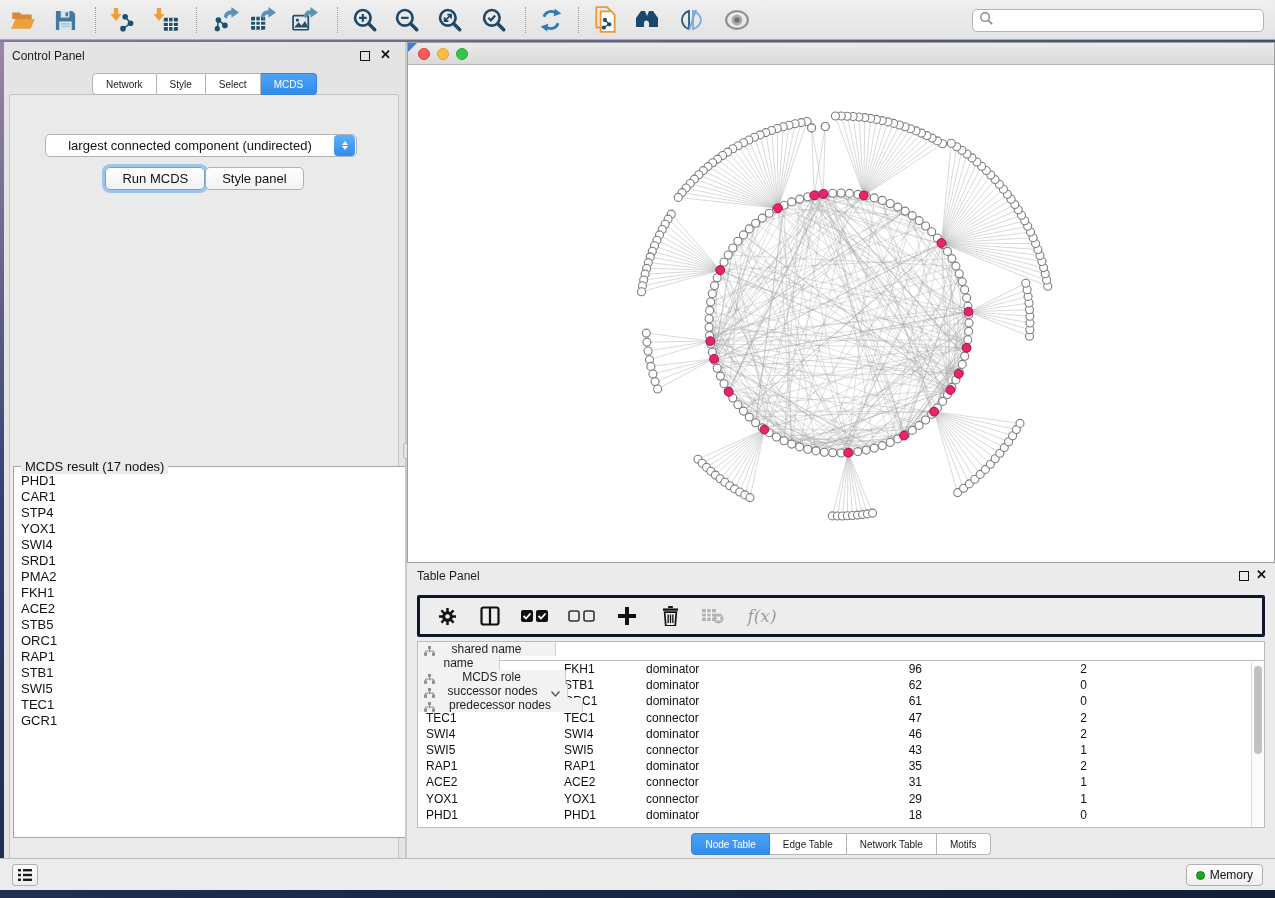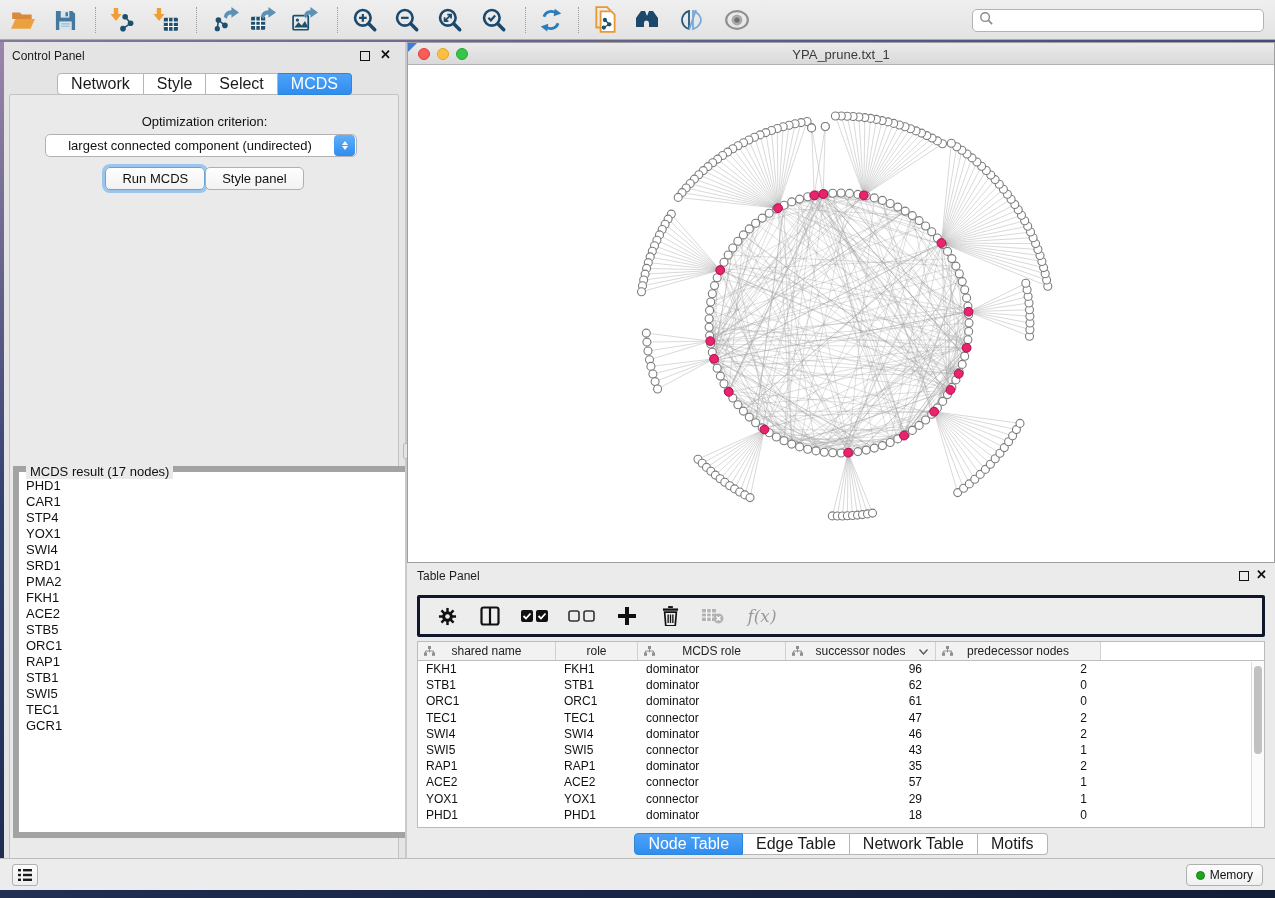--- a/index.html
+++ b/index.html
@@ -21,35 +21,35 @@
   #control-panel { left:4px; top:42px; width:401px; height:816px; background:#e4e4e4; }
   #cp-header { position:absolute; left:0; top:0; width:100%; height:26px; }
   #cp-title { position:absolute; left:8px; top:7px; font-size:12px; color:#1c1c1c; }
   .panel-float { width:10px; height:10px; border:1.6px solid #111; display:inline-block; }
   .panel-close { font-size:13px; font-weight:bold; color:#111; line-height:10px; }
   #cp-float { position:absolute; left:356px; top:9px; }
   #cp-close { position:absolute; left:376px; top:8px; }
   #cp-content { position:absolute; left:5px; top:52px; width:390px; height:790px; background:#eaeaea; border:1px solid #c3c3c3; border-radius:2px; }
   .tabbar { position:absolute; display:flex; justify-content:center; left:0; right:0; }
   #cp-tabs { top:31px; z-index:3; }
-  .tab { height:22px; font-size:16px; color:#1a1a1a; background:#fff; border:1px solid #b5b5b5; border-left:none; padding:0 13px; display:flex; align-items:center; cursor:default; }
+  .tab { height:22px; font-size:10px; color:#1a1a1a; background:#fff; border:1px solid #b5b5b5; border-left:none; padding:0 13px; display:flex; align-items:center; cursor:default; }
   .tab:first-child { border-left:1px solid #b5b5b5; border-radius:4px 0 0 4px; }
   .tab:last-child { border-radius:0 4px 4px 0; }
   .tab.sel { background:linear-gradient(#4da2f7,#2f8def); color:#fff; border-color:#2f86d8; }
   #opt-label { position:absolute; left:0; right:0; top:72px; text-align:center; font-size:13px; color:#111; }
   #criterion { position:absolute; left:41px; top:92px; width:312px; height:23px; background:#fff; border:1px solid #b2b2b2; border-radius:5px; display:flex; align-items:center; }
   #criterion .val { flex:1; text-align:center; font-size:13px; color:#111; }
   #criterion .cap { width:21px; height:21px; margin-right:1px; border-radius:4px; background:linear-gradient(#5fb0f9,#2e8cf0); display:flex; flex-direction:column; align-items:center; justify-content:center; gap:1px; }
   .chev { width:0; height:0; border-left:3.5px solid transparent; border-right:3.5px solid transparent; }
   .chev.up { border-bottom:4px solid #fff; }
   .chev.dn { border-top:4px solid #fff; }
   #cp-buttons { position:absolute; left:0; right:0; top:125px; display:flex; justify-content:center; }
   .mac-btn { height:23px; background:linear-gradient(#fefefe,#f2f2f2); border:1px solid #b0b0b0; border-radius:5px; font-size:13px; color:#111; padding:0 16px; font-family:"Liberation Sans",sans-serif; }
   .mac-btn.focus { box-shadow:0 0 0 3px #9cc5ee; border-color:#6ba3d6; }
-  #mcds-group { position:absolute; left:9px; top:424px; width:416px; height:372px; border:6px solid #a3a3a3; background:#fff; }
+  #mcds-group { position:absolute; left:9px; top:424px; width:416px; height:372px; border:1px solid #a3a3a3; background:#fff; }
   #mcds-legend { position:absolute; left:7px; top:-8px; background:#eaeaea; padding:0 4px; font-size:13px; color:#111; }
   #mcds-list { position:absolute; left:1px; top:6px; bottom:1px; right:14px; overflow:hidden; font-size:13px; line-height:16px; color:#111; padding-left:6px; }
   #mcds-scroll { position:absolute; right:1px; top:2px; bottom:2px; width:13px; background:#f1f1f1; border-left:1px solid #dcdcdc; }
 
   
   #split-v { left:405px; top:42px; width:2px; height:816px; background:#c9c9c9; }
   #split-handle { left:403px; top:443px; width:6px; height:16px; background:#e3e3e3; border:1px solid #bbb; border-radius:2px; }
 
   
   #net-window { left:407px; top:42px; width:868px; height:521px; background:#fff; border:1px solid #9f9f9f; }
@@ -60,21 +60,21 @@
   #net-canvas { position:absolute; left:0; top:22px; width:866px; height:497px; background:#fff; }
 
   
   #table-panel { left:407px; top:563px; width:868px; height:295px; background:#ebebeb; }
   #tp-title { position:absolute; left:10px; top:6px; font-size:12px; color:#1c1c1c; }
   #tp-float { position:absolute; left:832px; top:8px; }
   #tp-close { position:absolute; left:849px; top:7px; }
   #tp-toolbar { position:absolute; left:10px; top:32px; width:848px; height:42px; background:#ededed; border:3px solid #0f172a; border-radius:2px; display:flex; align-items:center; gap:17px; padding-left:14px; }
   .tp-ico { display:flex; align-items:center; justify-content:center; width:26px; height:26px; }
   #tp-table { position:absolute; left:10px; top:78px; width:848px; height:187px; background:#fff; border:1px solid #bbb; overflow:hidden; }
-  #tp-head { display:flex; height:19px; border-bottom:1px solid #bdbdbd; }
+  #tp-head { display:flex; height:19px; border-bottom:1px solid #bdbdbd;flex-direction:column; }
   .hcell { background:#f2f2f2; border-right:1px solid #d0d0d0; position:relative; display:flex; align-items:center; justify-content:center; font-size:12px; color:#222; }
   .hcell .sitemap { position:absolute; left:6px; top:4px; }
   .hcell .sort { position:absolute; right:7px; top:7px; }
   .trow { display:flex; height:16.2px; align-items:center; font-size:12px; color:#111; }
   .tcell { overflow:hidden; white-space:nowrap; }
   .tcell.txt { padding-left:8px; text-align:left; }
   .tcell.num { padding-right:14px; text-align:right; }
   #tp-scroll { position:absolute; right:0; top:20px; bottom:0; width:13px; background:#fbfbfb; border-left:1px solid #ddd; }
   #tp-thumb { position:absolute; left:2px; top:4px; width:8px; height:88px; background:#c1c1c1; border-radius:4px; }
   #tp-tabs { top:270px; }
@@ -248,21 +248,20 @@
     <span id="cp-float" class="panel-float"></span>
     <span id="cp-close" class="panel-close">✕</span>
   </div>
   <div id="cp-content"></div>
   <div id="cp-tabs" class="tabbar">
       <div class="tab">Network</div>
       <div class="tab">Style</div>
       <div class="tab">Select</div>
       <div class="tab sel">MCDS</div>
     </div>
-  <div id="opt-label">Optimization criterion:</div>
   <div id="criterion" class="abs">
     <span class="val">largest connected component (undirected)</span>
     <span class="cap">
         <span class="chev up"></span>
         <span class="chev dn"></span>
       </span>
   </div>
   <div id="cp-buttons">
     <button class="mac-btn focus">Run MCDS</button>
     <button class="mac-btn">Style panel</button>
@@ -292,21 +291,20 @@
 </div>
 
 <div id="split-v" class="abs"></div>
 <div id="split-handle" class="abs"></div>
 
 <div id="net-window" class="abs">
   <div id="net-titlebar">
     <span class="light" style="left:10px;background:#fc5b57;border:1px solid #dd3f3a"></span>
     <span class="light" style="left:29px;background:#fdbe41;border:1px solid #e0a32e"></span>
     <span class="light" style="left:48px;background:#35c649;border:1px solid #23a835"></span>
-    <span id="net-title">YPA_prune.txt_1</span>
   </div>
   <div id="net-corner"></div>
   <div id="net-canvas">
     <svg id="net-svg" width="866" height="497">
         <g stroke="#9b9b9b" stroke-width="0.7" stroke-opacity="0.45">
           <line x1="370.0" y1="143.2" x2="560.7" y2="249.6"></line>
           <line x1="370.0" y1="143.2" x2="551.3" y2="208.7"></line>
           <line x1="370.0" y1="143.2" x2="558.6" y2="283.1"></line>
           <line x1="370.0" y1="143.2" x2="383.7" y2="379.1"></line>
           <line x1="370.0" y1="143.2" x2="301.6" y2="270.6"></line>
@@ -1124,21 +1122,21 @@
             <g fill="#8e8e8e">
               <rect x="4" y="0" width="3" height="3"></rect>
               <rect x="0" y="6.4" width="3" height="3.4"></rect>
               <rect x="8" y="6.4" width="3" height="3.4"></rect>
             </g>
             <path d="M5.5 3v2M1.5 6.4V5h8v1.4M5.5 5v1.4" stroke="#8e8e8e" fill="none" stroke-width="1"></path>
           </svg>
           <span>shared name</span>
         </div>
         <div class="hcell" style="width: 82px;">
-          <span>role</span>
+          <span>name</span>
         </div>
         <div class="hcell" style="width: 148px;">
           <svg class="sitemap" width="11" height="10" viewBox="0 0 11 10">
             <g fill="#8e8e8e">
               <rect x="4" y="0" width="3" height="3"></rect>
               <rect x="0" y="6.4" width="3" height="3.4"></rect>
               <rect x="8" y="6.4" width="3" height="3.4"></rect>
             </g>
             <path d="M5.5 3v2M1.5 6.4V5h8v1.4M5.5 5v1.4" stroke="#8e8e8e" fill="none" stroke-width="1"></path>
           </svg>
@@ -1217,21 +1215,21 @@
           <div class="tcell txt" style="width: 138px;">RAP1</div>
           <div class="tcell txt" style="width: 82px;">RAP1</div>
           <div class="tcell txt" style="width: 148px;">dominator</div>
           <div class="tcell num" style="width: 150px;">35</div>
           <div class="tcell num" style="width: 165px;">2</div>
         </div>
         <div class="trow">
           <div class="tcell txt" style="width: 138px;">ACE2</div>
           <div class="tcell txt" style="width: 82px;">ACE2</div>
           <div class="tcell txt" style="width: 148px;">connector</div>
-          <div class="tcell num" style="width: 150px;">57</div>
+          <div class="tcell num" style="width: 150px;">31</div>
           <div class="tcell num" style="width: 165px;">1</div>
         </div>
         <div class="trow">
           <div class="tcell txt" style="width: 138px;">YOX1</div>
           <div class="tcell txt" style="width: 82px;">YOX1</div>
           <div class="tcell txt" style="width: 148px;">connector</div>
           <div class="tcell num" style="width: 150px;">29</div>
           <div class="tcell num" style="width: 165px;">1</div>
         </div>
         <div class="trow">

